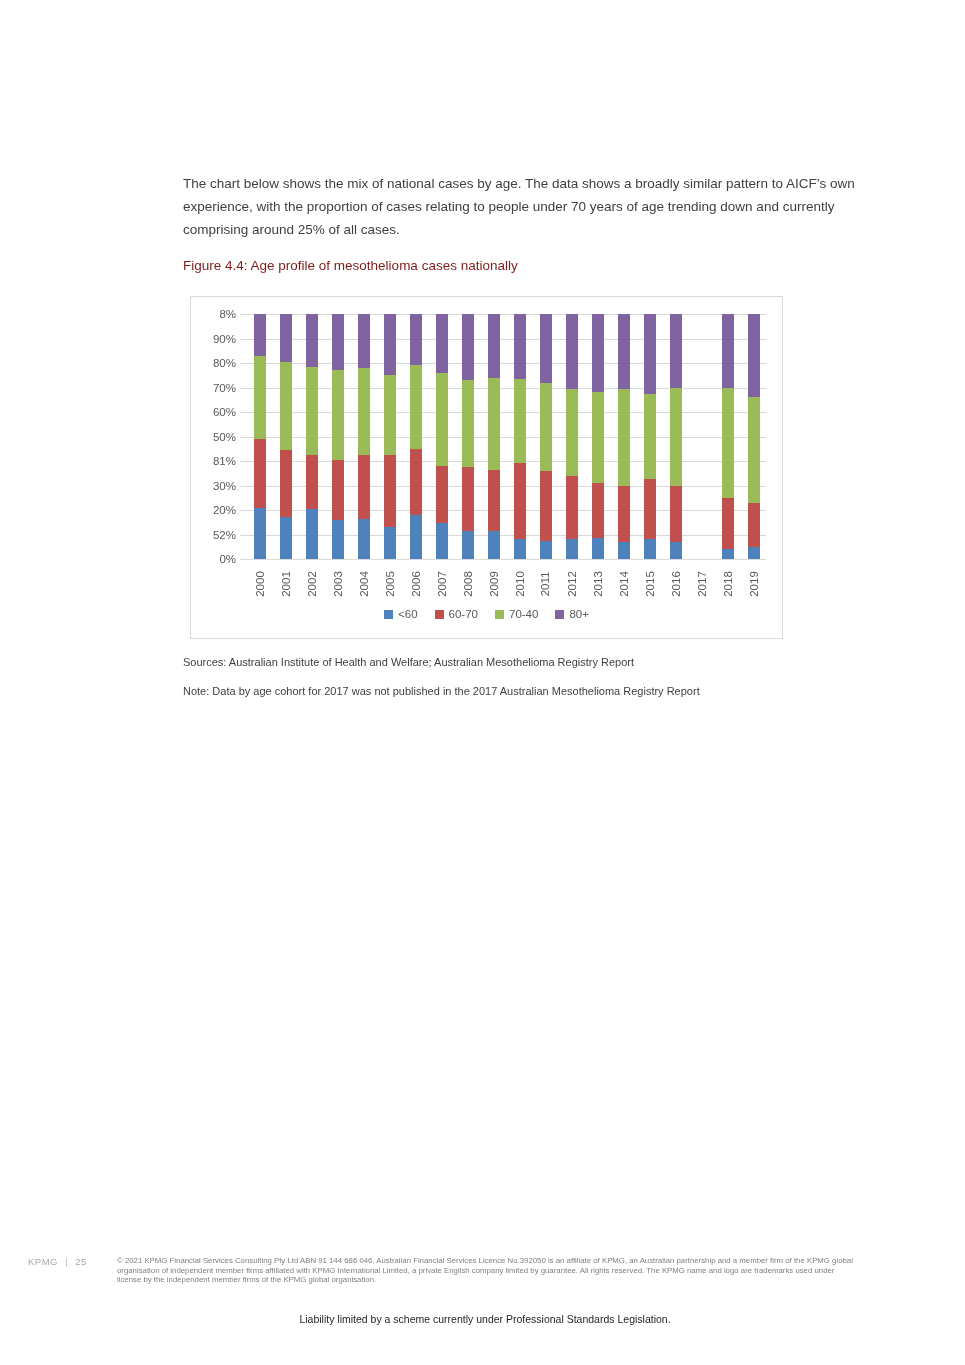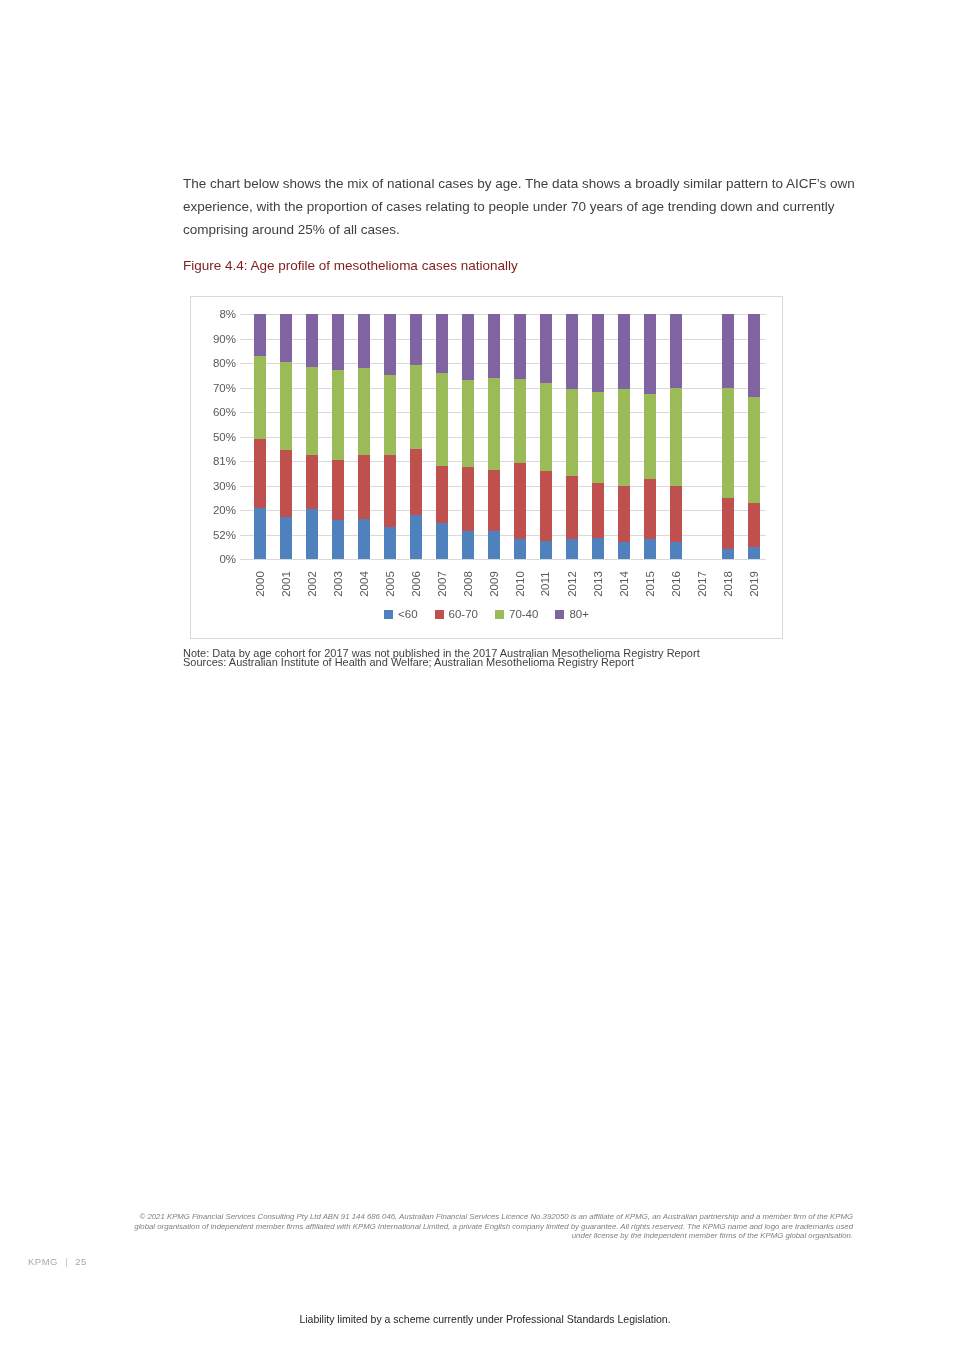--- a/index.html
+++ b/index.html
@@ -43,29 +43,29 @@
     display:flex; justify-content:center; gap:17px;
   }
   .legend-item { display:flex; align-items:center; gap:5px; }
   .legend-swatch { width:9px; height:9px; display:inline-block; }
   .legend-label { font-size:11.5px; color:#595959; }
   .note-text {
     position:absolute; left:183px; width:700px;
     font-size:11px; color:#3f3f3f;
   }
   #sources { top:656px; }
-  #datanote { top:647px; }
+  #datanote { top:685px; }
   .footer-page {
     position:absolute; left:0; top:1256px; width:817px; 
     font-size:9.5px; color:#a8a8a8; letter-spacing:0.5px;margin-left:28px;
   }
   .footer-page .divider { color:#c0c0c0; padding:0 4px; }
   .footer-legal {
-    position:absolute; left:117px; top:1212px; width:736px; text-align:right;
-    font-size:7.8px; line-height:9.6px; color:#7f7f7f;font-style:italic;
+    position:absolute; left:117px; top:1256px; width:736px; text-align:left;
+    font-size:7.8px; line-height:9.6px; color:#7f7f7f;
   }
   .footer-liability {
     position:absolute; left:117px; top:1313px; width:736px; text-align:center;
     font-size:10.5px; color:#262626;
   }
 </style>
 </head>
 <body>
 
 <div class="page">

